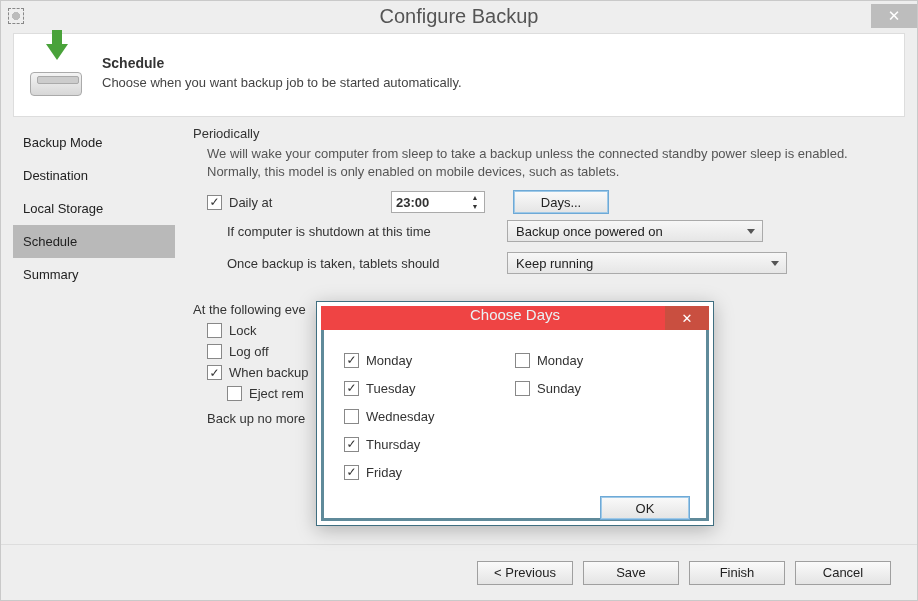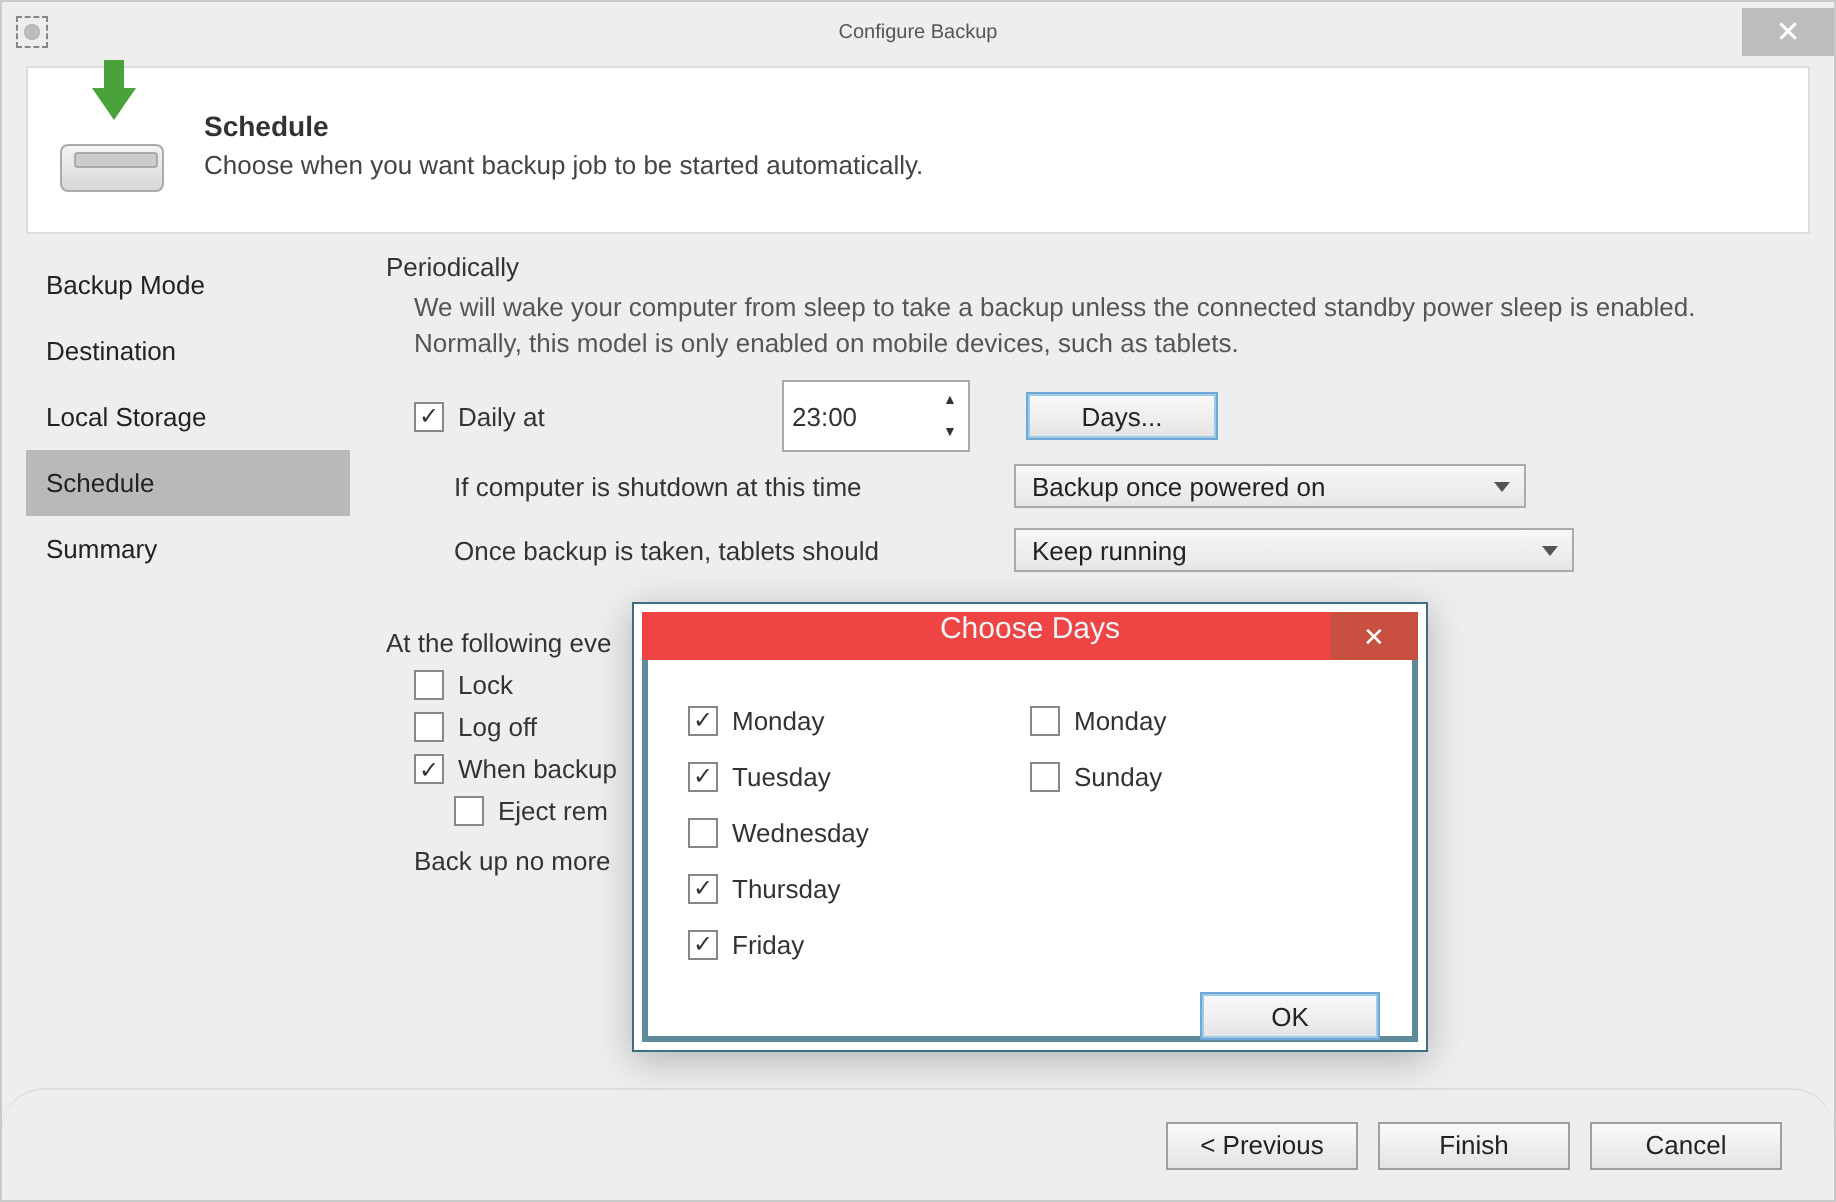--- a/index.html
+++ b/index.html
@@ -32,21 +32,21 @@
     width: 16px; height: 16px;
     margin-left: 7px;
     border: 1px dashed #888;
     background:
       radial-gradient(circle at center, #bbb 0 4px, transparent 4px);
   }
   .titlebar .title {
     position: absolute;
     left: 0; right: 0;
     text-align: center;
-    font-size: 10px;
+    font-size: 20px;
     color: #555;
     pointer-events: none;
   }
   .titlebar .close-btn {
     margin-left: auto;
     width: 46px; height: 24px;
     background: #bdbdbd;
     color: #fff;
     display: flex; align-items: center; justify-content: center;
     font-size: 15px;
@@ -152,22 +152,23 @@
     align-items: center; justify-content: center;
     font-size: 12px;
     color: #333;
     line-height: 1;
   }
   .spinner {
     width: 94px; height: 22px;
     border: 1px solid #aaa;
     background: #fff;
     display: flex; align-items: center;
-    padding: 17px 4px;
-    position: relative;
+    padding: 3px 4px;
+    position: relative;
+    font-weight: bold;
   }
   .spinner .spin-btns {
     position: absolute; right: 1px; top: 1px; bottom: 1px;
     width: 16px;
     display:flex; flex-direction:column;
   }
   .spinner .spin-btns div {
     flex:1; font-size:7px; display:flex; align-items:center; justify-content:center;
     color:#333;
   }
@@ -207,21 +208,20 @@
   }
   .footer {
     height: 56px;
     display: flex;
     align-items: center;
     justify-content: flex-end;
     gap: 10px;
     padding: 0 26px 0 0;
     border-top: 1px solid #ddd;
     margin-top: 4px;
-    border-radius: 21px;
   }
   
   .modal {
     position: absolute;
     left: 315px; top: 300px;
     width: 398px; height: 225px;
     background: #fff;
     border: 1px solid #3f6e80;
     box-shadow: 0 4px 18px rgba(0,0,0,0.25);
     padding: 4px;
@@ -361,20 +361,23 @@
         <span>Back up no more</span>
       </div>
     </div>
   </div>
 
   <div class="footer">
     <div class="btn">
         <span>&lt; Previous</span>
       </div>
     <div class="btn">
+        <span>Save</span>
+      </div>
+    <div class="btn">
         <span>Finish</span>
       </div>
     <div class="btn">
         <span>Cancel</span>
       </div>
   </div>
 
   <div class="modal">
     <div class="modal-outer">
       <div class="modal-titlebar">

